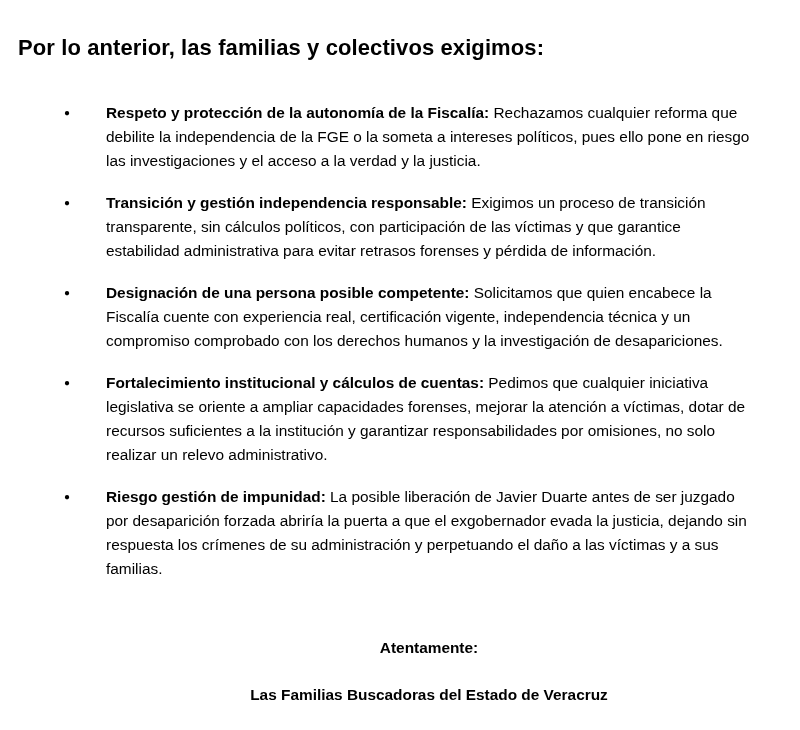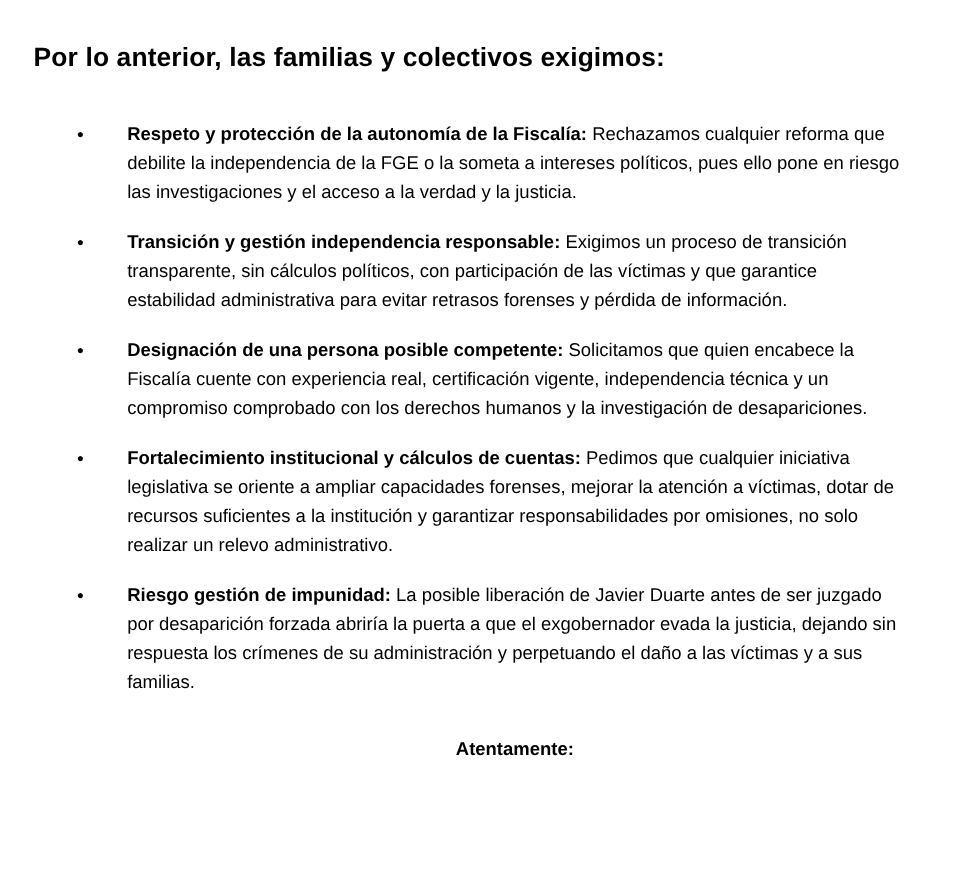--- a/index.html
+++ b/index.html
@@ -14,21 +14,21 @@
     font-family: "Liberation Sans", "DejaVu Sans", sans-serif;
     overflow: hidden;
   }
   .page {
     position: relative;
     width: 800px;
     height: 730px;
     box-sizing: border-box;
   }
   .doc-title {
-    margin: 35px 40px 0 28px;
+    margin: 35px 40px 0 18px;
     font-size: 22px;
     font-weight: bold;
     line-height: 26px;
     letter-spacing: 0.1px;
   }
   ul.demands {
     list-style: none;
     margin: 0;
     padding: 24px 32px 0 90px;
   }
@@ -58,21 +58,21 @@
     padding: 0 32px 0 90px;
     text-align: center;
     font-weight: bold;
     font-size: 15.4px;
     line-height: 24px;
   }
   .closing p {
     margin: 0;
   }
   .closing .salutation {
-    margin-top: 32px;
+    margin-top: 55px;
   }
   .closing .signature {
     margin-top: 23px;
   }
 </style>
 </head>
 <body style="background: rgb(255, 255, 255); color: rgb(0, 0, 0);">
 
 <div class="page">
 
@@ -117,15 +117,16 @@
       <p class="item-text">
         <strong>Riesgo gestión de impunidad:</strong>
         <span>La posible liberación de Javier Duarte antes de ser juzgado por desaparición forzada abriría la puerta a que el exgobernador evada la justicia, dejando sin respuesta los crímenes de su administración y perpetuando el daño a las víctimas y a sus familias.</span>
       </p>
     </li>
 
   </ul>
 
   <div class="closing">
     <p class="salutation">Atentamente:</p>
+    <p class="signature">Las Familias Buscadoras del Estado de Veracruz</p>
   </div>
 
 </div>
 
 </body></html>

